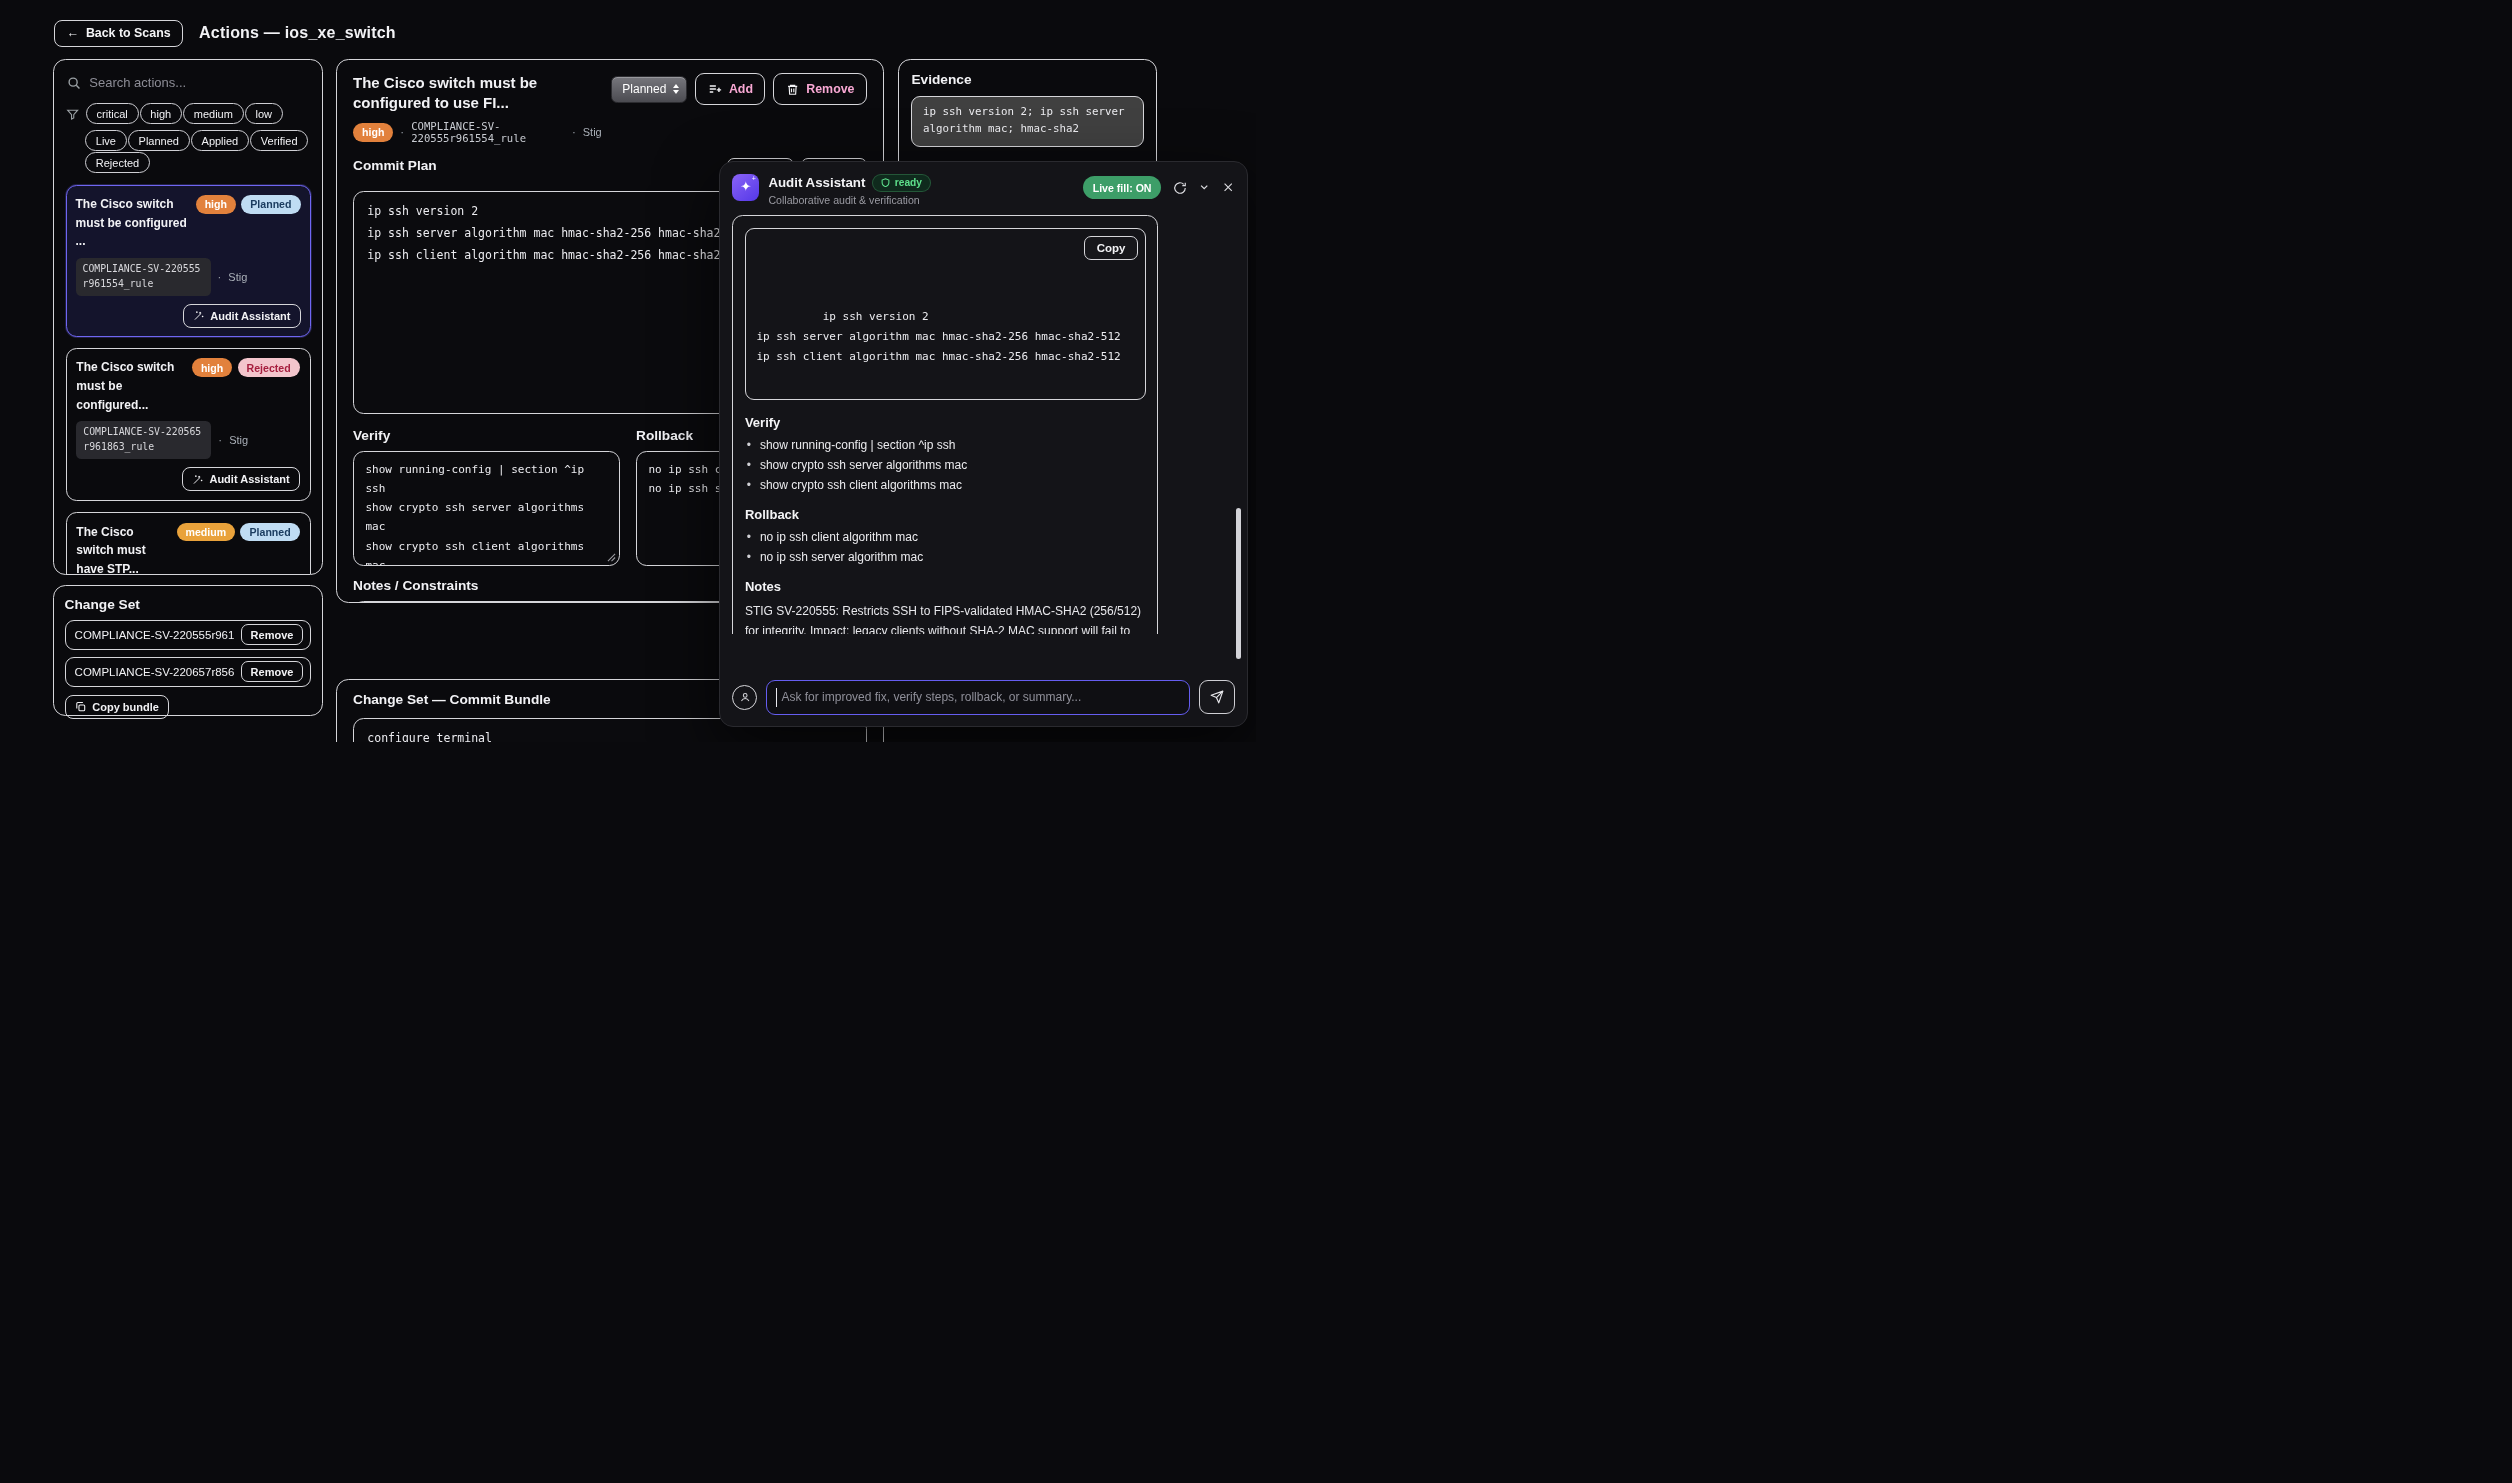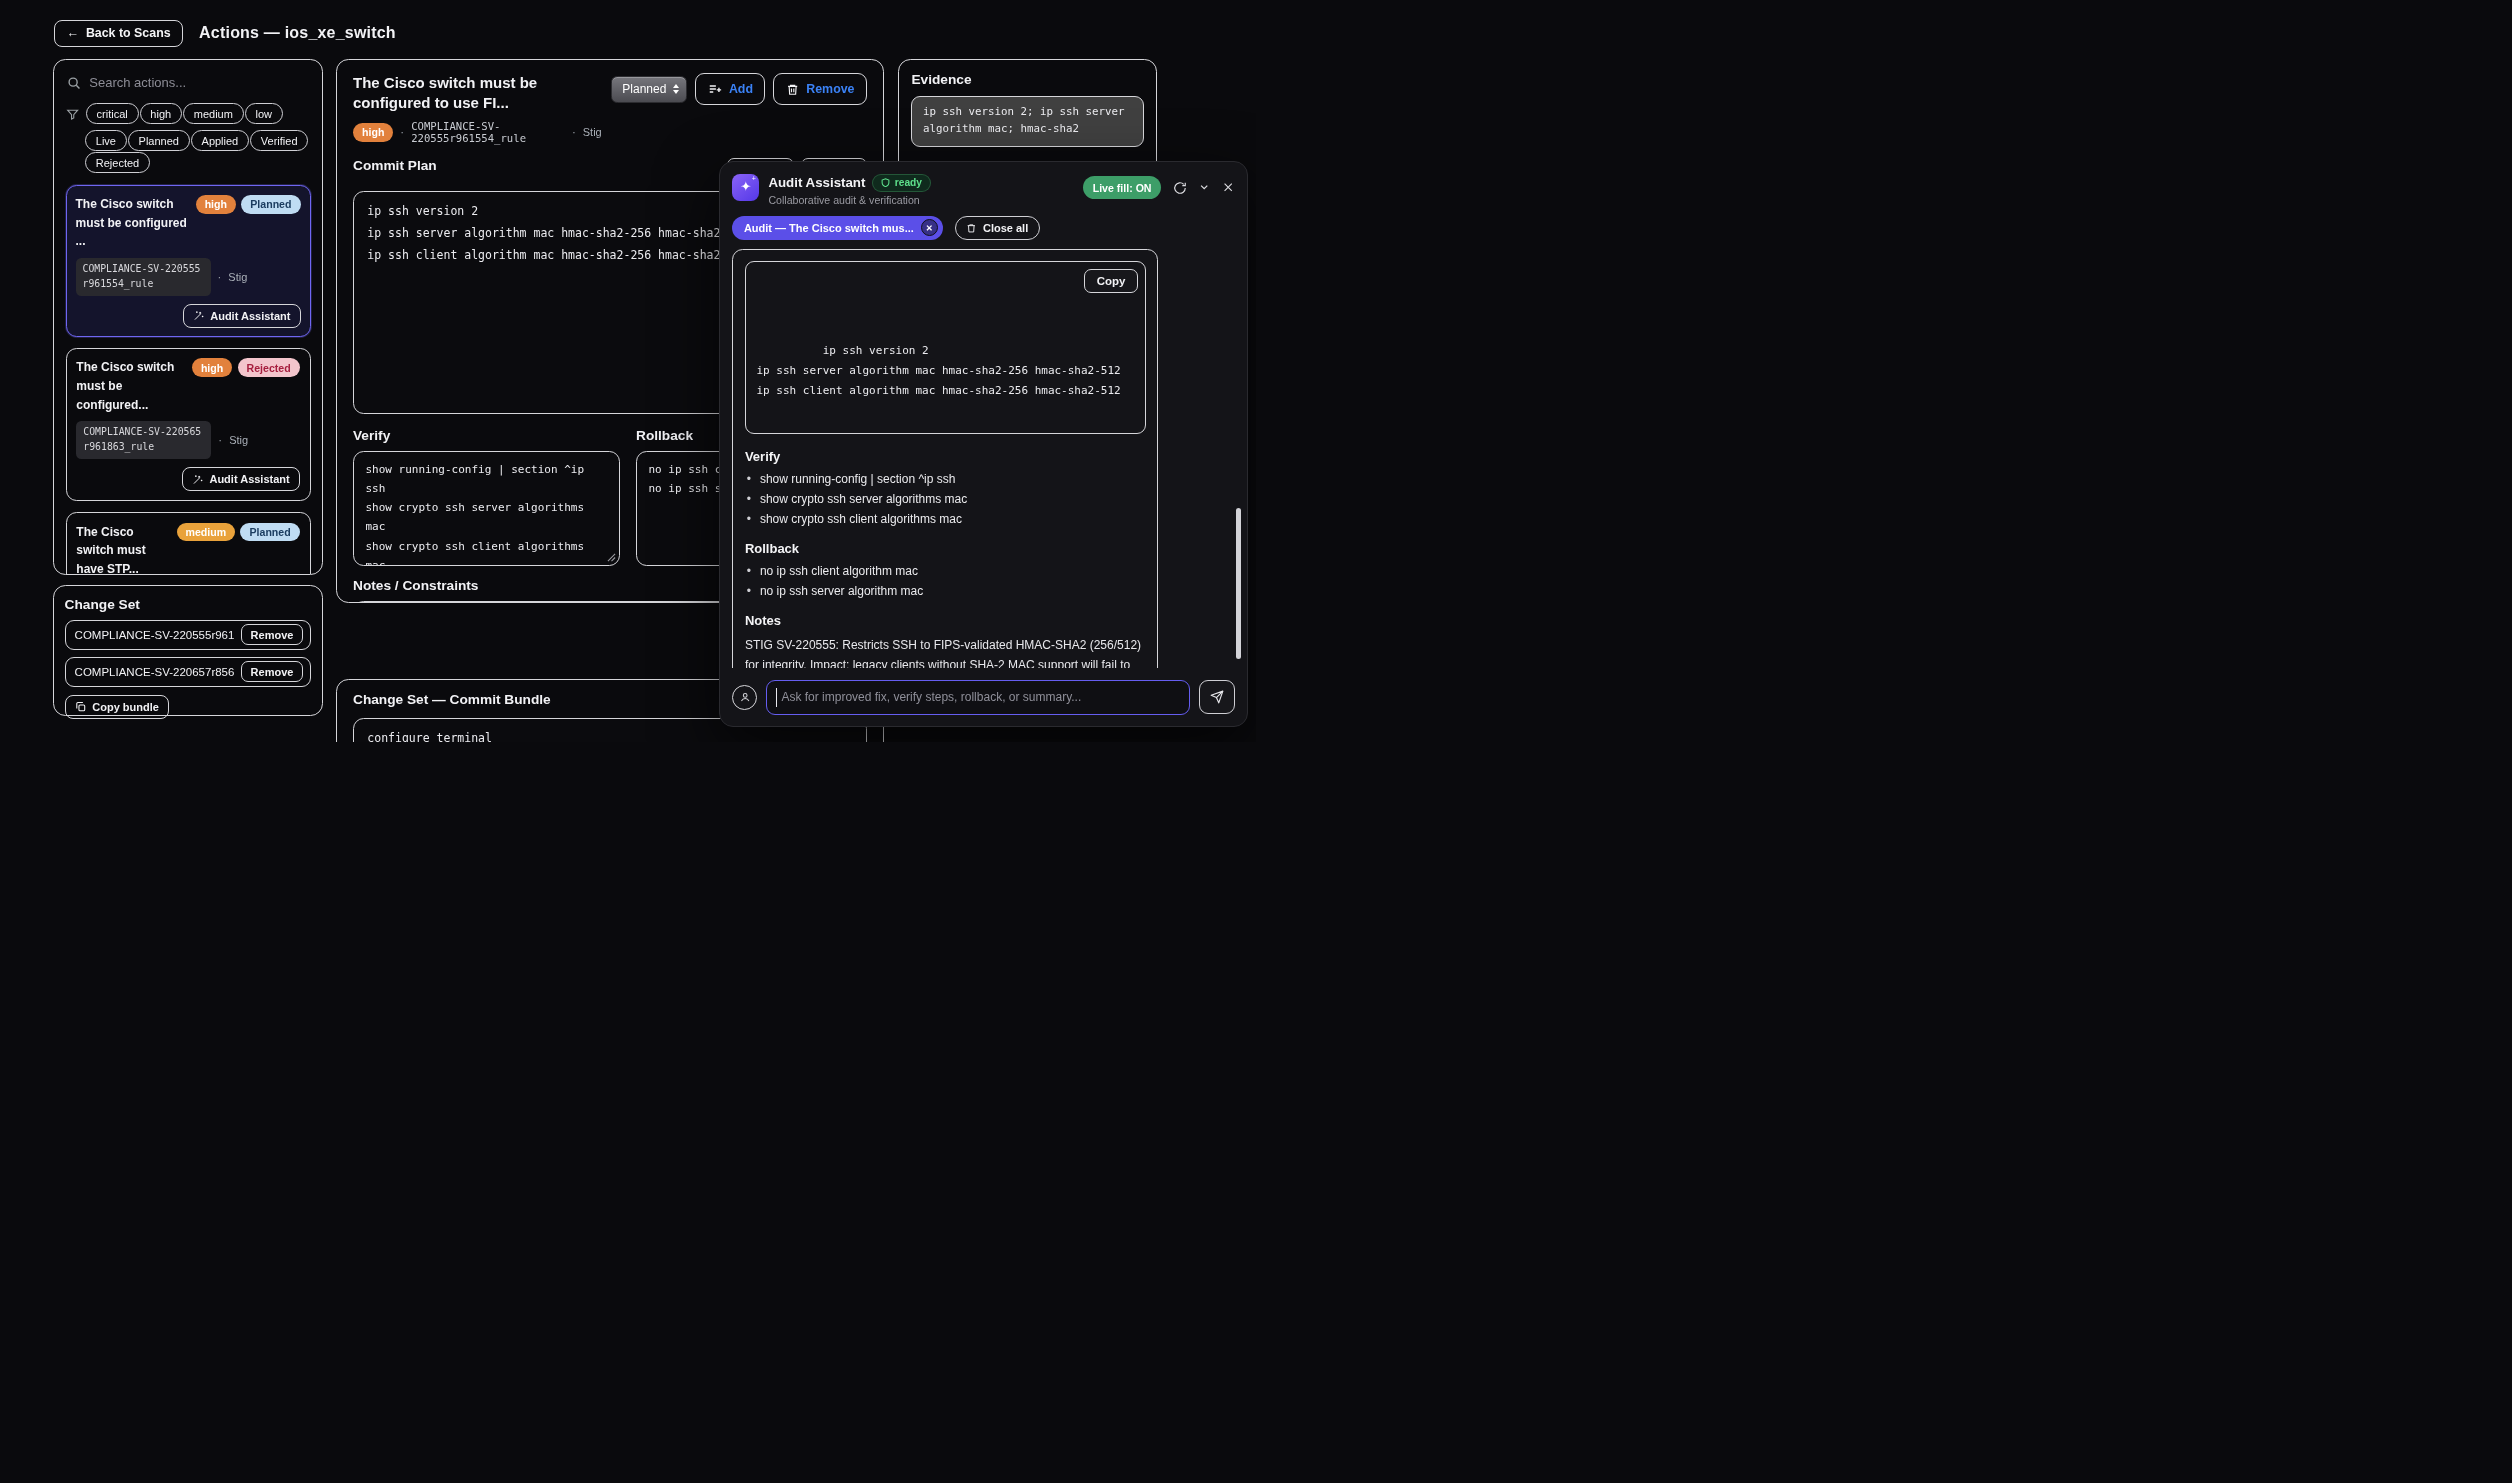--- a/index.html
+++ b/index.html
@@ -68,21 +68,21 @@
   .mh-meta { display:flex; align-items:center; gap:7px; margin-top:8px; }
   .mh-id { font-family:"DejaVu Sans Mono",monospace; font-size:10.6px; color:#c9ccd2; }
   .mh-controls { display:flex; align-items:center; gap:8px; }
   .select { display:inline-flex; align-items:center; gap:7px; height:27px; padding:0 7px 0 10.6px; border-radius:6.2px;
     background:linear-gradient(180deg,#76767c,#4b4b51); border:0.9px solid #2c2c30; color:#fff;
     font:500 12px "Liberation Sans",sans-serif; box-shadow:inset 0 0.9px 0 rgba(255,255,255,.25); cursor:pointer; }
   .sel-arrows { display:flex; flex-direction:column; gap:1.8px; }
   .tri-up { width:0; height:0; border-left:3.5px solid transparent; border-right:3.5px solid transparent; border-bottom:4.4px solid #fff; }
   .tri-down { width:0; height:0; border-left:3.5px solid transparent; border-right:3.5px solid transparent; border-top:4.4px solid #fff; }
   .btn { display:inline-flex; align-items:center; gap:7px; height:32px; padding:0 11.5px;
-    border:0.9px solid #d6d6da; border-radius:9px; background:transparent; color:#3b82f6;
+    border:0.9px solid #d6d6da; border-radius:9px; background:transparent; color:#f9a8d4;
     font:600 12.4px "Liberation Sans",sans-serif; cursor:pointer; }
   .sec-row { display:flex; align-items:flex-start; justify-content:space-between; margin-top:14px;gap:35px; }
   .sec-btns { display:flex; gap:7px; }
   .sm-btn { display:inline-flex; align-items:center; gap:6.2px; height:24px; padding:0 9px;
     border:0.9px solid #d6d6da; border-radius:7px; background:transparent; color:#f2f2f5;
     font:600 11.5px "Liberation Sans",sans-serif; cursor:pointer; }
   .codebox { border:0.9px solid #d6d6da; border-radius:10.6px; background:#0b0b0e; padding:9px 13.3px;
     font-family:"DejaVu Sans Mono",monospace; font-size:11.5px; line-height:1.9; color:#ececf0;
     white-space:pre; overflow:hidden; }
   .commit-code { margin-top:9px; height:223px; }
@@ -418,34 +418,20 @@
             </svg>
         </button>
         <button class="icon-btn">
           <svg class="ic" width="12.4" height="12.4" viewBox="0 0 24 24" fill="none" stroke="#dcdce0" stroke-width="2.2">
               <path d="M5 5l14 14M19 5L5 19"></path>
             </svg>
         </button>
       </div>
     </div>
 
-    <div class="as-chips">
-      <button class="as-tab">
-        <span>Audit — The Cisco switch mus...</span>
-        <span class="x-circle">✕</span>
-      </button>
-      <button class="close-all">
-        <svg class="ic" width="10.6" height="10.6" viewBox="0 0 16 16" fill="none" stroke="#f2f2f5" stroke-width="1.4">
-          <path d="M2.5 4h11"></path>
-            <path d="M5.5 4V2.8h5V4"></path>
-            <path d="M3.8 4l.6 9.5h7.2L12.2 4"></path>
-        </svg>
-        <span>Close all</span>
-      </button>
-    </div>
 
     <div class="as-viewport">
       <div class="bubble">
         <div class="as-codebox">
           <button class="as-copy">Copy</button>
           <span>ip ssh version 2
 ip ssh server algorithm mac hmac-sha2-256 hmac-sha2-512
 ip ssh client algorithm mac hmac-sha2-256 hmac-sha2-512</span>
         </div>
         <div class="as-h4">Verify</div>

